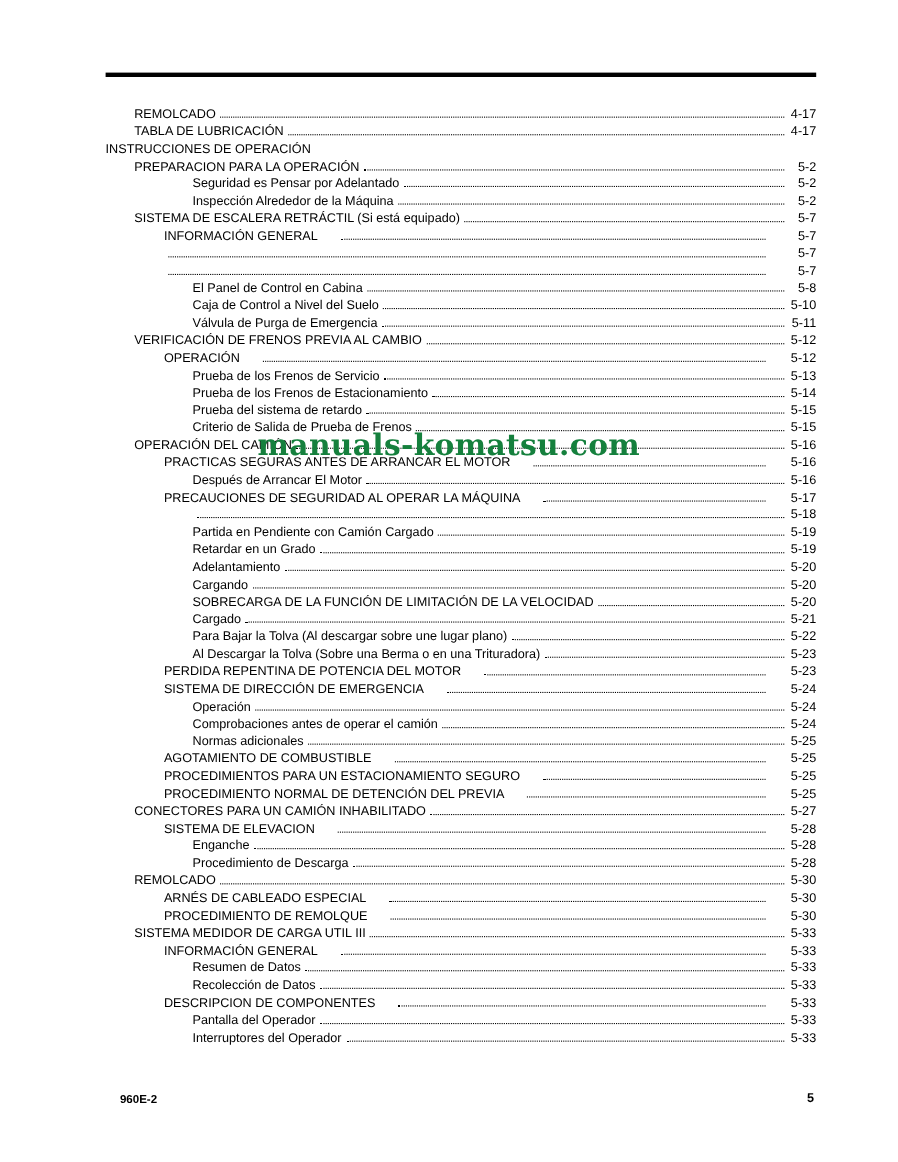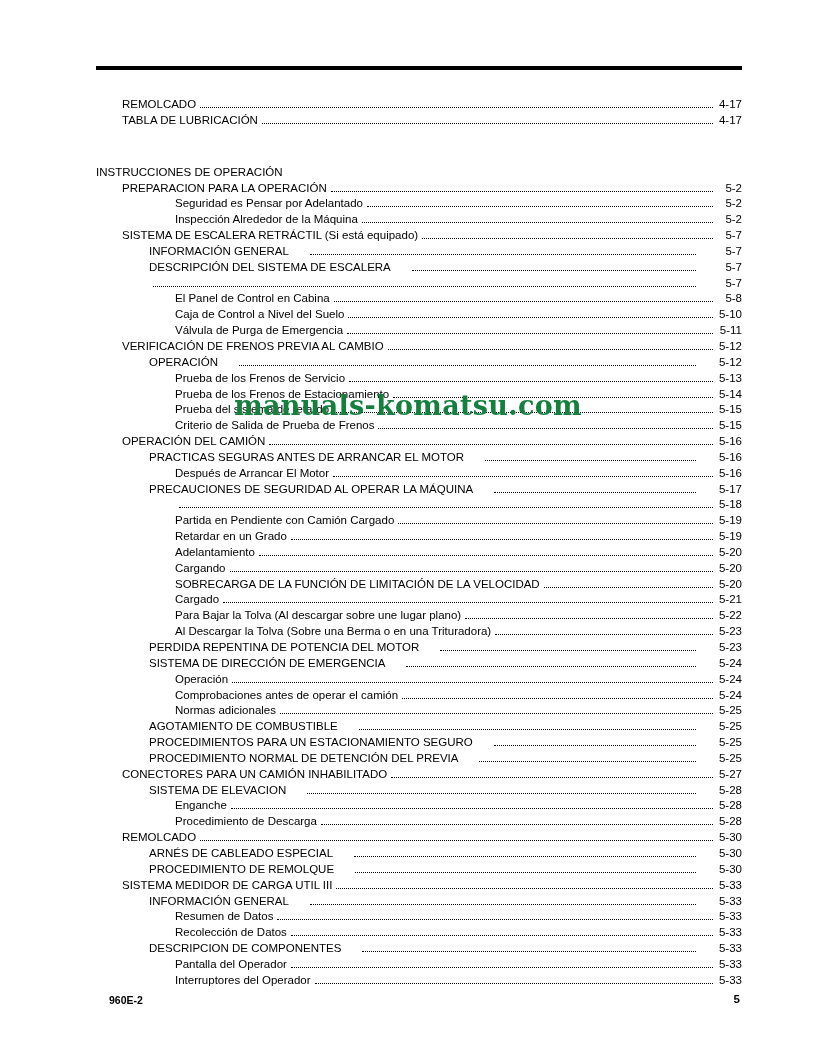--- a/index.html
+++ b/index.html
@@ -30,21 +30,21 @@
     width: 646px;
   }
   .toc-row {
     display: flex;
     align-items: baseline;
     height: 15.85px;
     font-size: 11.5px;
     line-height: 15.85px;
     white-space: nowrap;
   }
-  .toc-row.level-0 { padding-left: 0; margin-top: 36px; }
+  .toc-row.level-0 { padding-left: 0; }
   .toc-row.level-1 { padding-left: 26px; }
   .toc-row.level-2 { padding-left: 53px; gap: 17px; }
   .toc-row.level-3 { padding-left: 79px; }
   .toc-title {
     flex: 0 0 auto;
   }
   .toc-leader {
     flex: 1 1 auto;
     min-width: 12px;
     border-bottom: 1.5px dotted #000000;
@@ -133,21 +133,20 @@
         <span class="toc-page">5-7</span>
       </div>
 
       <div class="toc-row level-2">
         <span class="toc-title">INFORMACIÓN GENERAL</span>
         <span class="toc-leader"></span>
         <span class="toc-page">5-7</span>
       </div>
 
       <div class="toc-row level-2">
-        <span class="toc-title">DESCRIPCIÓN DEL SISTEMA DE ESCALERA</span>
         <span class="toc-leader"></span>
         <span class="toc-page">5-7</span>
       </div>
 
       <div class="toc-row level-2">
         <span class="toc-leader"></span>
         <span class="toc-page">5-7</span>
       </div>
 
       <div class="toc-row level-3">

